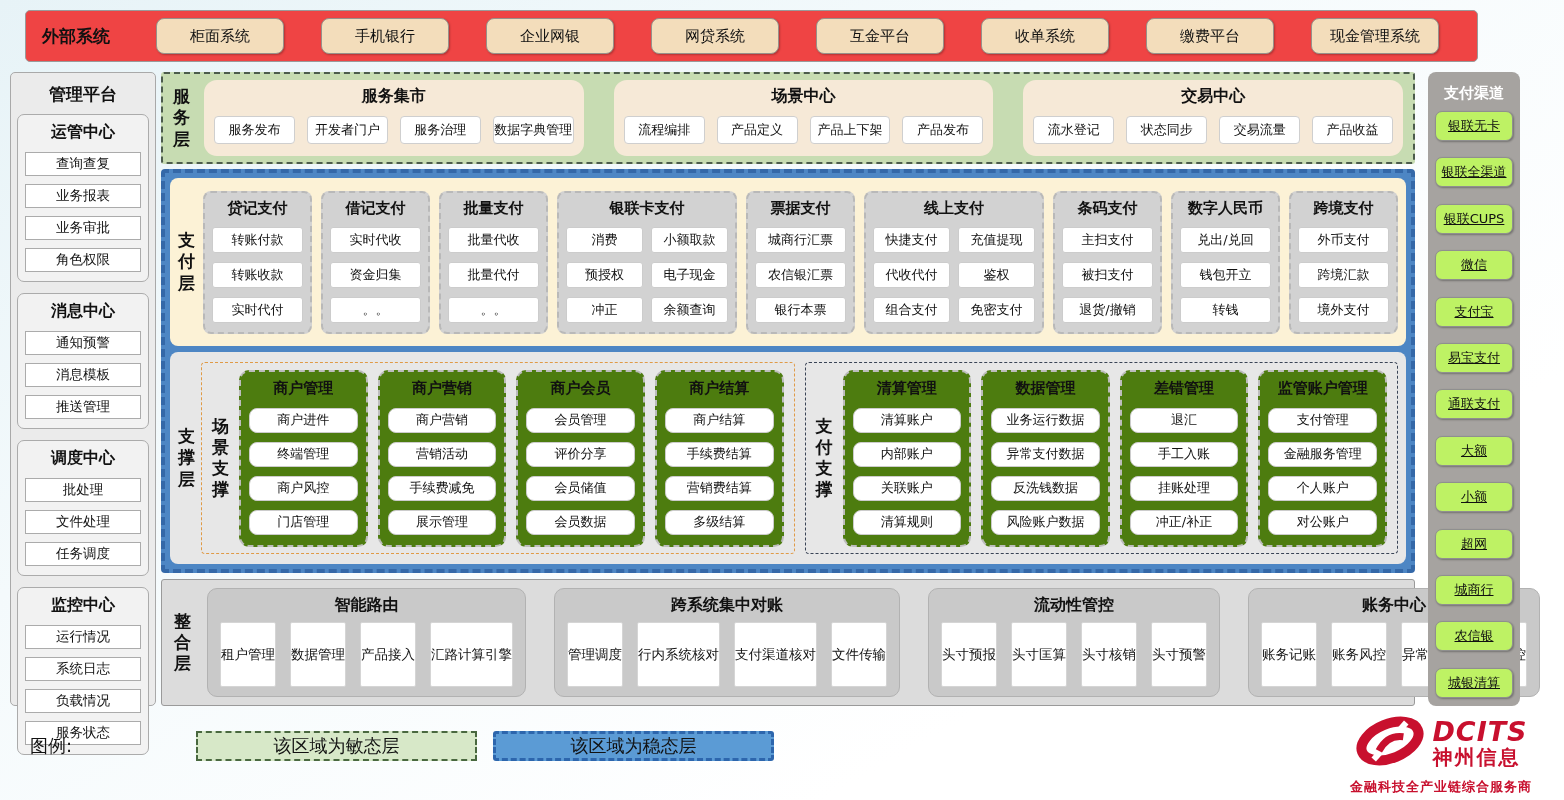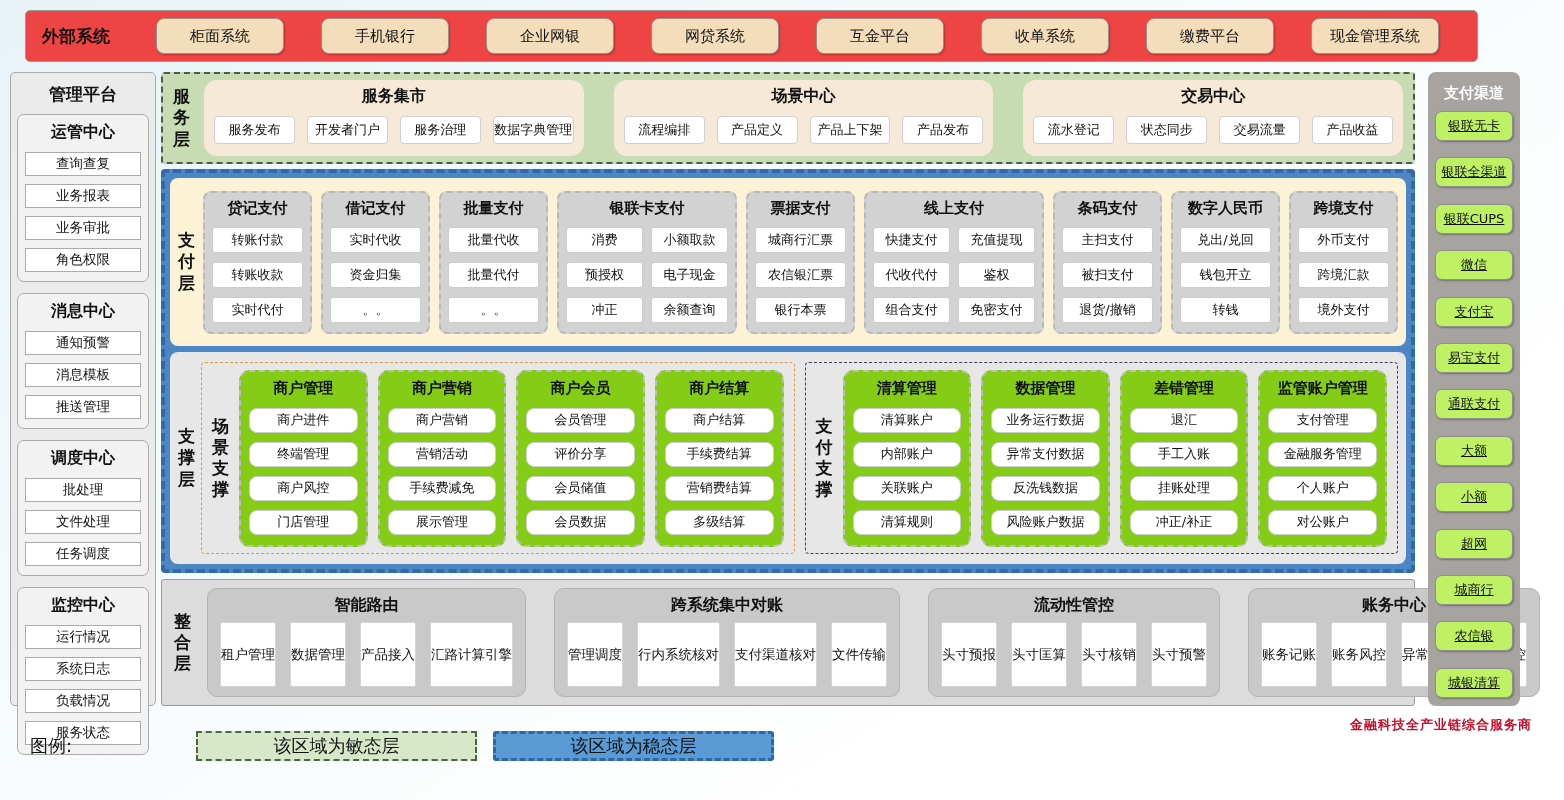--- a/index.html
+++ b/index.html
@@ -74,21 +74,21 @@
   .pay-btn{ height:26px; border:1px solid #cccccc; border-radius:3px; font-size:13px; }
 
   .support-layer{ flex:1; background:#e7e7e7; border-radius:8px;
                   display:flex; align-items:center; padding:6px 8px; gap:6px; }
   .sup-secs{ flex:1; display:flex; gap:10px; height:100%; align-items:center; }
   .sup-sec{ flex:1; height:96%; border-radius:4px; display:flex; align-items:center;
             gap:10px; padding:8px 10px; }
   .sup-sec.orange{ border:1.5px dashed #e09a46; }
   .sup-sec.dark{ border:1.5px dashed #3a4456; }
   .sup-sec-label{ font-size:17px; }
-  .sup-col{ flex:1; background:#84cc16; border:2px dashed #bdbdbd; border-radius:10px;
+  .sup-col{ flex:1; background:#4d7c0f; border:2px dashed #bdbdbd; border-radius:10px;
             padding:6px 8px 10px; display:flex; flex-direction:column; gap:9px; }
   .sup-btn{ height:25px; border:1px solid #cccccc; border-radius:8px; font-size:13px; }
 
   
   .integration-layer{ position:absolute; left:161px; top:579px; width:1254px; height:127px;
                       background:#dcdcdc; border:1px solid #9a9a9a; border-radius:3px;
                       display:flex; align-items:center; padding:8px 12px; gap:16px; }
   .int-groups{ flex:1; display:flex; gap:28px; height:100%; }
   .int-group{ background:#c9c9c9; border-radius:10px; border:1px solid #b2b2b2;
               padding:3px 12px 9px; display:flex; flex-direction:column; }
@@ -436,14 +436,29 @@
     </div>
 </div>
 
 <div class="legend-row">
   <div class="legend-label">图例:</div>
   <div class="legend-box agile">该区域为敏态层</div>
   <div class="legend-box stable">该区域为稳态层</div>
 </div>
 
 <div class="logo">
+  <div class="logo-main">
+    <span>
+      <svg width="72" height="58" viewBox="0 0 72 58">
+        <g transform="rotate(-22 36 29)">
+          <ellipse cx="36" cy="29" rx="30" ry="17" fill="none" stroke="#c8102e" stroke-width="10"></ellipse>
+          <path d="M14 40 L58 18" stroke="#ffffff" stroke-width="6" fill="none"></path>
+          <path d="M22 34 Q36 22 50 30" stroke="#c8102e" stroke-width="7" fill="none"></path>
+        </g>
+      </svg>
+    </span>
+    <div class="logo-text">
+      <div class="logo-en">DCITS</div>
+      <div class="logo-cn">神州信息</div>
+    </div>
+  </div>
   <div class="logo-tagline">金融科技全产业链综合服务商</div>
 </div>
 
 </body></html>

